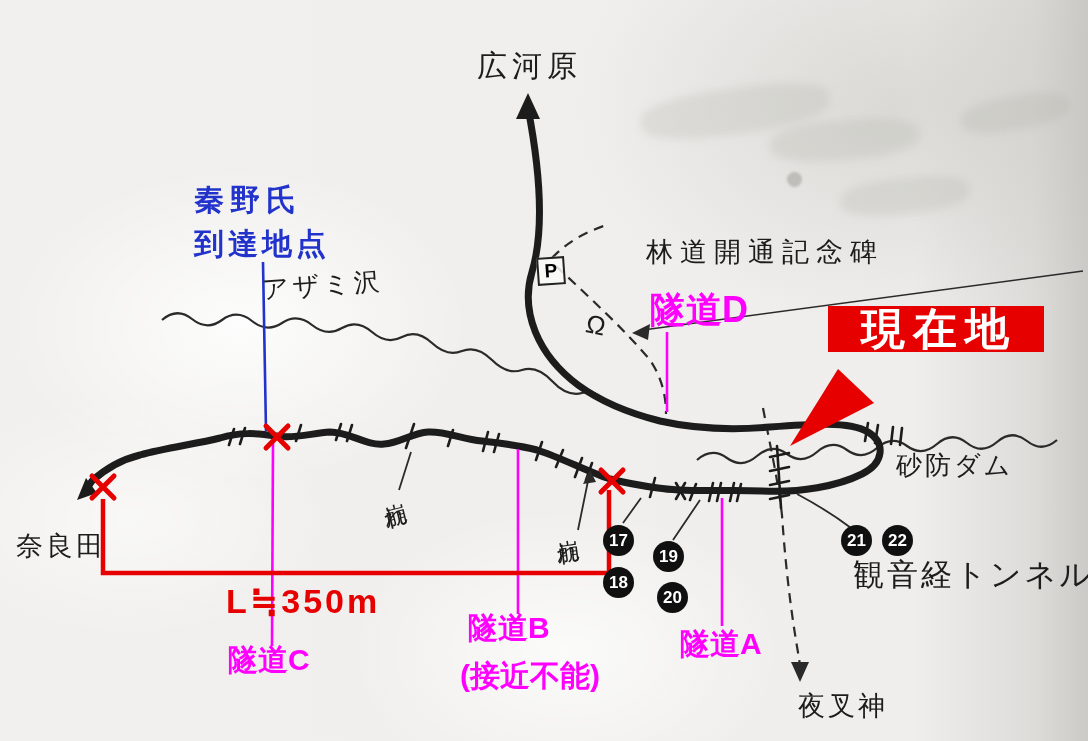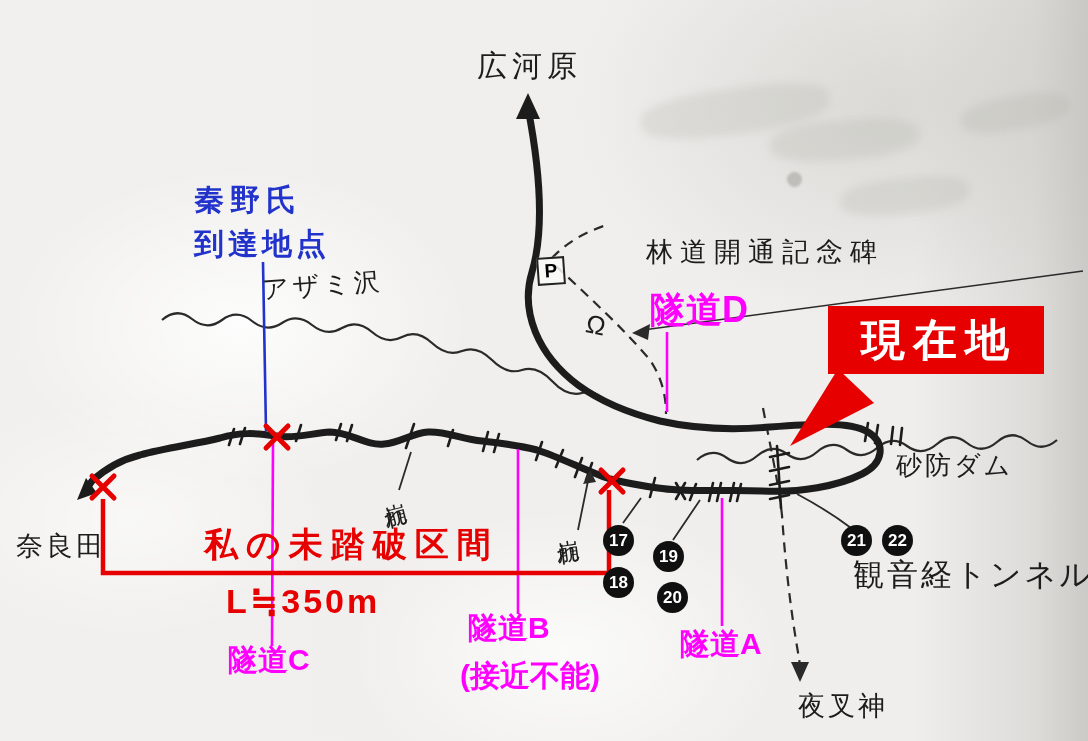--- a/index.html
+++ b/index.html
@@ -19,21 +19,21 @@
   .magenta { color:#ff00ff; font-weight:600; }
   .blue { color:#2233cc; font-weight:700; }
   .red { color:#e60000; font-weight:700; }
   .vtext { writing-mode:vertical-rl; text-orientation:upright; letter-spacing:4px; }
   .badge {
     position:absolute; width:31px; height:31px; border-radius:50%;
     background:#101010; color:#fff; font-size:17px; font-weight:700;
     display:flex; align-items:center; justify-content:center;
   }
   .current-box {
-    position:absolute; left:828px; top:306px; width:216px; height:68px;
+    position:absolute; left:828px; top:306px; width:216px; height:46px;
     background:#e60000; color:#fff; font-size:44px; font-weight:800;
     letter-spacing:8px; display:flex; align-items:center; justify-content:center;
     padding-left:6px;
   }
   .pbox {
     position:absolute; left:537px; top:257px; width:28px; height:28px;
     border:2.5px solid #222; background:rgba(250,250,248,.85);
     display:flex; align-items:center; justify-content:center;
     font-size:19px; font-weight:700; transform:rotate(-4deg);
   }
@@ -119,21 +119,20 @@
 
   <div class="label blue" style="left:194px;top:182px;font-size:30px;letter-spacing:6px;">秦野氏</div>
   <div class="label blue" style="left:194px;top:226px;font-size:30px;letter-spacing:4px;">到達地点</div>
 
   <div class="label magenta" style="left:650px;top:288px;font-size:36px;">隧道D</div>
   <div class="label magenta" style="left:228px;top:642px;font-size:30px;">隧道C</div>
   <div class="label magenta" style="left:468px;top:610px;font-size:30px;">隧道B</div>
   <div class="label magenta" style="left:460px;top:658px;font-size:30px;">(接近不能)</div>
   <div class="label magenta" style="left:680px;top:626px;font-size:30px;">隧道A</div>
 
-  <div class="label red" style="left:204px;top:524px;font-size:34px;letter-spacing:8px;">私の未踏破区間</div>
   <div class="label red" style="left:226px;top:581px;font-size:34px;letter-spacing:3px;">L≒350m</div>
 
   <div class="current-box">現在地</div>
 
   <div class="badge" style="left:603px;top:525px;">17</div>
   <div class="badge" style="left:603px;top:567px;">18</div>
   <div class="badge" style="left:653px;top:541px;">19</div>
   <div class="badge" style="left:657px;top:582px;">20</div>
   <div class="badge" style="left:841px;top:525px;">21</div>
   <div class="badge" style="left:882px;top:525px;">22</div>

